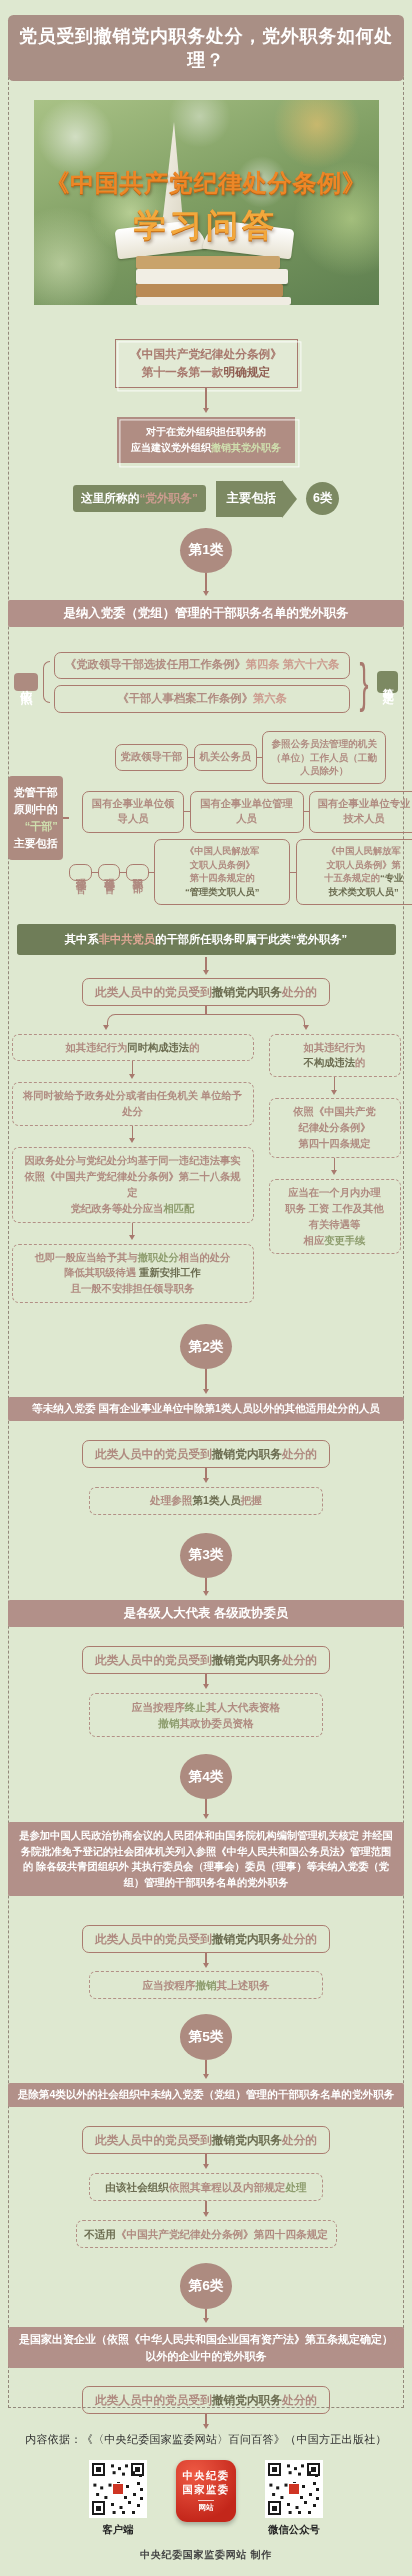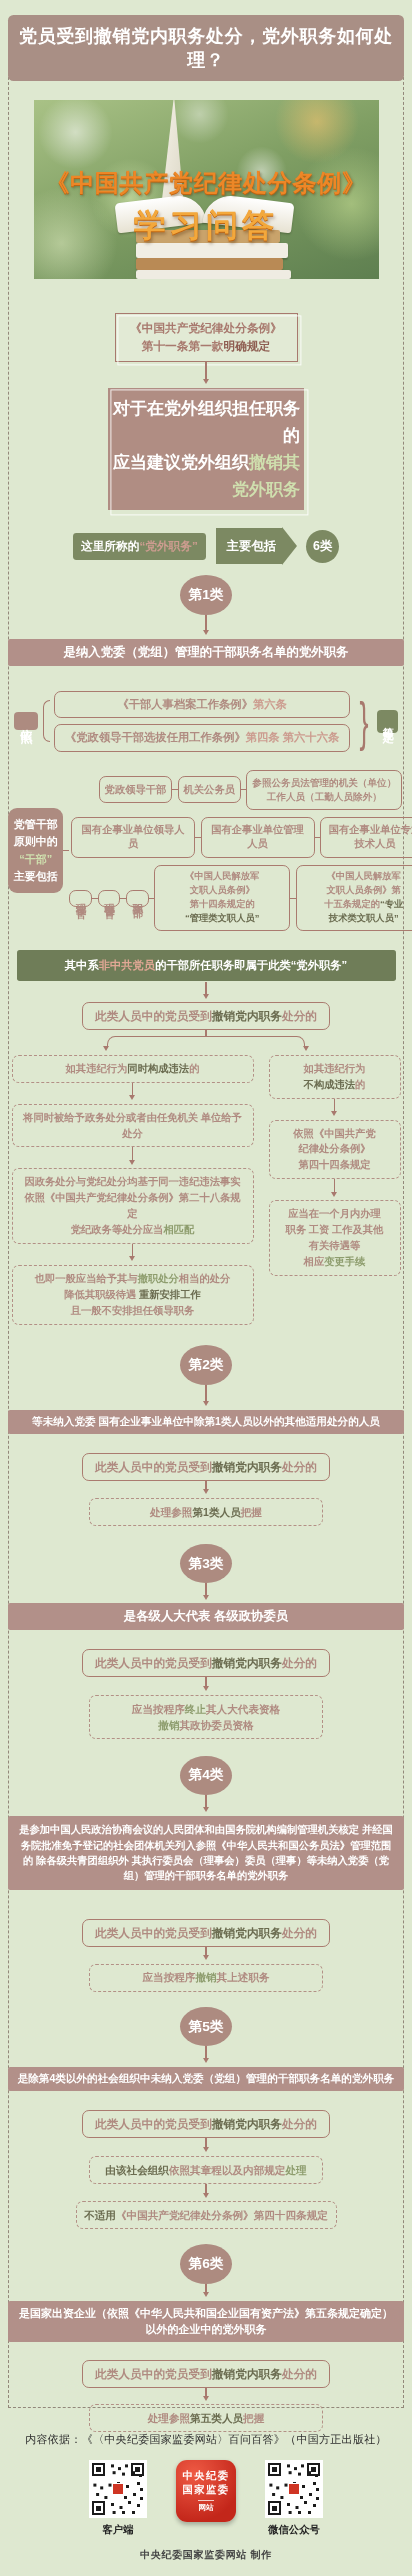--- a/index.html
+++ b/index.html
@@ -93,23 +93,23 @@
     width:183px; margin:34px auto 0; position:relative;
     border:1.4px solid #a8796e; background:rgba(255,255,255,.12);
     color:#a8796e; font-weight:bold; font-size:11.7px; line-height:1.55;
     text-align:center; padding:5.5px 4.1px;
   }
   .quote-box::after, .statement-box::after{
     content:""; position:absolute; inset:-1.4px; border:1.4px solid rgba(255,255,255,.85);
     transform:translate(3.4px,3.4px); z-index:-1;
   }
   .statement-box{
-    width:196px; margin:0 auto; position:relative;
-    background:#b08d83; color:#fff; font-weight:bold; font-size:17px; line-height:1.6;
-    text-align:right; padding:6.9px 4.1px;
+    width:178px; margin:0 auto; position:relative;
+    background:#b08d83; color:#fff; font-weight:bold; font-size:10px; line-height:1.6;
+    text-align:center; padding:6.9px 4.1px;
   }
 
   .include-row{
     display:flex; align-items:center; justify-content:center; gap:9.6px; margin-top:18px;
   }
   .scope-label{
     background:#7c8962; color:#fff; font-weight:bold; font-size:11.7px;
     padding:6.2px 8.2px; border-radius:3.4px;
   }
   .include-arrow{
@@ -170,22 +170,22 @@
   .basis-items .obox{ font-size:11.3px; padding:4.8px 9.6px; line-height:1.4; }
   .brace{
     font-size:54px; line-height:0.9; color:#a8796e;
     transform:scaleX(.5); font-weight:normal;
   }
 
   
   .cadre{ display:flex; align-items:center; margin:18px 8.2px 0; }
   .cadre-label{
     flex:0 0 auto; background:#ad8b80; color:#fff; font-weight:bold;
-    font-size:11px; line-height:1.55; text-align:center;
-    padding:8.2px 5.5px; border-radius:9px;
+    font-size:11px; line-height:1.55; text-align:right;
+    padding:8.2px 5.5px; border-radius:4px;
   }
   .cadre-tie{ flex:0 0 auto; width:6.2px; height:1.4px; background:#a8796e; }
   .cadre-rows{ flex:1; display:flex; flex-direction:column; gap:6.9px; }
   .cadre-row{ display:flex; align-items:center; justify-content:center; }
   i.h{ flex:0 0 auto; display:block; width:5.5px; height:1.4px; background:#a8796e; }
   .cr{ font-size:10.3px; padding:5.5px 4.8px; line-height:1.4; }
   .vertbox{
     writing-mode:vertical-rl; text-orientation:upright;
     font-size:10.3px; padding:4.8px 3.4px; letter-spacing:1.4px;
   }
@@ -209,21 +209,21 @@
   }
   .split::before{ left:-4.8px; }
   .split::after{ right:-4.8px; }
   .branches{
     display:flex; justify-content:center; align-items:flex-start;
     gap:15px; margin:6.9px 9.6px 0;
   }
   .bcol{ display:flex; flex-direction:column; }
   .bcol.left{ width:242px; }
   .bcol.right{ width:132px; }
-  .bcol .dbox{ font-size:10.3px;font-family:Liberation Serif, serif; }
+  .bcol .dbox{ font-size:10.3px; }
 
   
   .footer{ margin-top:auto; padding-bottom:13.7px; }
   .source{
     font-family:"DejaVu Serif", "Liberation Serif", serif;
     color:#2e2e2e; font-size:11px; text-align:center; letter-spacing:0.3px;
   }
   .qr-row{ display:flex; justify-content:center; align-items:flex-start; gap:29px; margin-top:12.4px; }
   .qr-col{ display:flex; flex-direction:column; align-items:center; gap:5.5px; }
   .qr{ width:58px; height:58px; background:#fff; position:relative; padding:2.7px; }
@@ -298,43 +298,43 @@
   </div>
 
   <div class="class-badge z" style="margin-top:11px" data-bind="classes.0.badge">第1类</div>
   <div class="vc z" style="height:23.4px"></div>
   <div class="class-bar z" data-bind="classes.0.heading">是纳入党委（党组）管理的干部职务名单的党外职务</div>
 
   <div class="basis z">
     <div class="basis-label" data-bind="classes.0.basis_label">依照</div>
     <div class="bracket-left"></div>
     <div class="basis-items">
+      <div class="obox" data-bind-rich="classes.0.basis_items.1"><span>《党政领导干部选拔任用工作条例》</span><span class="seg-pink">第四条 第六十六条</span></div>
       <div class="obox" data-bind-rich="classes.0.basis_items.0"><span>《干部人事档案工作条例》</span><span class="seg-pink">第六条</span></div>
-      <div class="obox" data-bind-rich="classes.0.basis_items.1"><span>《党政领导干部选拔任用工作条例》</span><span class="seg-pink">第四条 第六十六条</span></div>
     </div>
     <div class="brace">}</div>
     <div class="basis-suffix" data-bind="classes.0.basis_suffix">等规定</div>
   </div>
 
   <div class="cadre z">
     <div class="cadre-label" data-bind-rich="classes.0.cadre_label"><span>党管干部
 原则中的
 </span><span class="seg-pale">“干部”</span><span>
 主要包括</span></div>
     <div class="cadre-tie"></div>
     <div class="cadre-rows">
       <div class="cadre-row">
         <div class="obox cr" data-bind="classes.0.cadre_row1.0">党政领导干部</div>
           <i class="h"></i>
         <div class="obox cr" data-bind="classes.0.cadre_row1.1">机关公务员</div>
           <i class="h"></i>
-        <div class="obox cr" style="width:156px;font-size:9.6px" data-bind="classes.0.cadre_row1.2">参照公务员法管理的机关（单位）工作人员（工勤人员除外）</div>
+        <div class="obox cr" style="width:124px;font-size:9.6px" data-bind="classes.0.cadre_row1.2">参照公务员法管理的机关（单位）工作人员（工勤人员除外）</div>
       </div>
       <div class="cadre-row">
-        <div class="obox cr" style="width:124px" data-bind="classes.0.cadre_row2.0">国有企事业单位领导人员</div>
+        <div class="obox cr" style="width:102px" data-bind="classes.0.cadre_row2.0">国有企事业单位领导人员</div>
           <i class="h"></i>
         <div class="obox cr" style="width:114px" data-bind="classes.0.cadre_row2.1">国有企事业单位管理人员</div>
           <i class="h"></i>
         <div class="obox cr" style="width:110px" data-bind="classes.0.cadre_row2.2">国有企事业单位专业技术人员</div>
       </div>
       <div class="cadre-row">
         <div class="obox vertbox" data-bind="classes.0.cadre_row3.0">现役军官</div>
           <i class="h"></i>
         <div class="obox vertbox" data-bind="classes.0.cadre_row3.1">现役警官</div>
           <i class="h"></i>
@@ -417,21 +417,20 @@
   <div class="vc z" style="height:15px"></div>
   <div class="dbox center z" data-bind-rich="classes.4.result1"><span class="seg-dark">由该社会组织</span><span>依照其章程以及内部规定</span><span class="seg-green">处理</span></div>
   <div class="vc z" style="height:15px"></div>
   <div class="dbox center z" style="width:261px" data-bind-rich="classes.4.result2"><span class="seg-dark">不适用</span><span>《中国共产党纪律处分条例》第四十四条规定</span></div>
 
   <div class="class-badge z" style="margin-top:15px" data-bind="classes.5.badge">第6类</div>
   <div class="vc z" style="height:13.7px"></div>
   <div class="class-bar z" style="font-size:11px" data-bind="classes.5.heading">是国家出资企业（依照《中华人民共和国企业国有资产法》第五条规定确定）以外的企业中的党外职务</div>
   <div class="obox condition z" style="margin-top:18px" data-bind-rich="shared.condition"><span>此类人员中的党员受到</span><span class="seg-dark">撤销党内职务</span><span>处分的</span></div>
   <div class="vc z" style="height:13.7px"></div>
-  <div class="dbox center z" data-bind-rich="classes.5.result"><span>处理参照</span><span class="seg-dark">第五类人员</span><span>把握</span></div>
 
   <div class="footer z">
     <div class="source" data-bind="footer.source">内容依据：《〈中央纪委国家监委网站〉百问百答》（中国方正出版社）</div>
     <div class="qr-row">
       <div class="qr-col">
         <div class="qr">
           <span class="f tl"></span>
           <span class="f tr"></span>
           <span class="f bl"></span>
           <span class="dots"></span>

